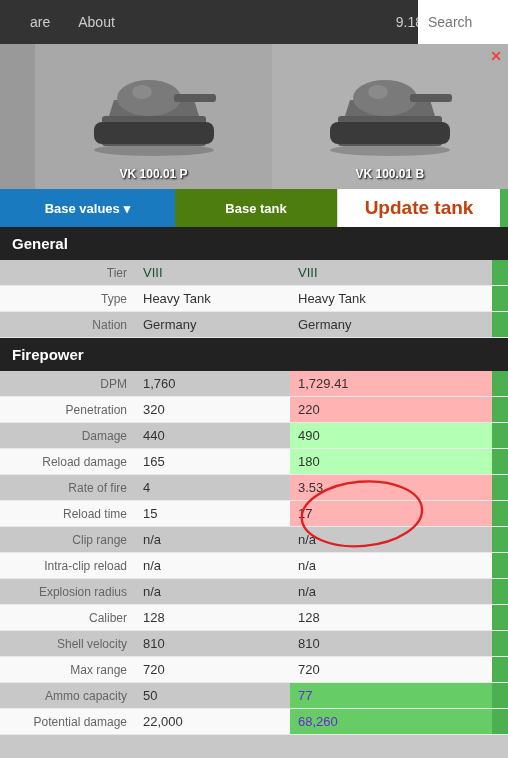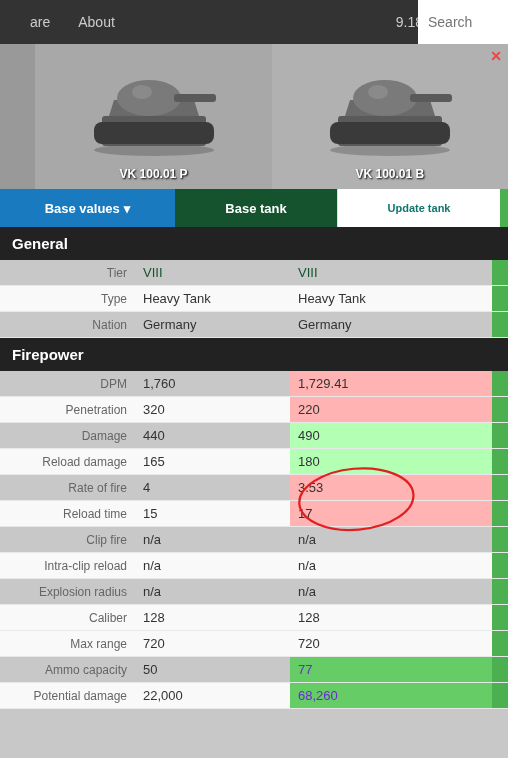--- a/index.html
+++ b/index.html
@@ -120,37 +120,37 @@
       display: flex;
       align-items: center;
       justify-content: center;
       width: 175px;
       font-size: 13px;
       font-weight: bold;
       cursor: pointer;
       gap: 4px;
     }
     .tab-base-tank {
-      background: #14532d;
+      background: #4d7c0f;
       color: #fff;
       display: flex;
       align-items: center;
       justify-content: center;
       flex: 1;
       font-size: 13px;
       font-weight: bold;
     }
     .tab-update-tank {
       background: #fff;
-      color: #0f766e;
+      color: #c2410c;
       display: flex;
       align-items: center;
       justify-content: center;
       flex: 1;
-      font-size: 11px;
+      font-size: 19px;
       font-weight: bold;
       border-left: 1px solid #ddd;
     }
     .tab-green-bar {
       background: #4caf50;
       width: 8px;
     }
 
     
     .section-header {
@@ -344,21 +344,21 @@
       <td class="val-cell2 bg-red">3.53</td>
       <td style="width:8px;background:#4caf50;"></td>
     </tr>
         <tr class="row-striped-even">
       <td class="label-cell">Reload time</td>
       <td class="val-cell">15</td>
       <td class="val-cell2 bg-red">17</td>
       <td style="width:8px;background:#4caf50;"></td>
     </tr>
         <tr>
-      <td class="label-cell">Clip fire</td>
+      <td class="label-cell">Clip range</td>
       <td class="val-cell">n/a</td>
       <td class="val-cell2">n/a</td>
       <td style="width:8px;background:#4caf50;"></td>
     </tr>
         <tr class="row-striped-even">
       <td class="label-cell">Intra-clip reload</td>
       <td class="val-cell">n/a</td>
       <td class="val-cell2">n/a</td>
       <td style="width:8px;background:#4caf50;"></td>
     </tr>
@@ -367,20 +367,26 @@
       <td class="val-cell">n/a</td>
       <td class="val-cell2">n/a</td>
       <td style="width:8px;background:#4caf50;"></td>
     </tr>
         <tr class="row-striped-even">
       <td class="label-cell">Caliber</td>
       <td class="val-cell">128</td>
       <td class="val-cell2">128</td>
       <td style="width:8px;background:#4caf50;"></td>
     </tr>
+        <tr>
+      <td class="label-cell">Shell velocity</td>
+      <td class="val-cell">810</td>
+      <td class="val-cell2">810</td>
+      <td style="width:8px;background:#4caf50;"></td>
+    </tr>
         <tr class="row-striped-even">
       <td class="label-cell">Max range</td>
       <td class="val-cell">720</td>
       <td class="val-cell2">720</td>
       <td style="width:8px;background:#4caf50;"></td>
     </tr>
         <tr>
       <td class="label-cell">Ammo capacity</td>
       <td class="val-cell">50</td>
       <td class="val-cell2 bg-green-strong">77</td>

